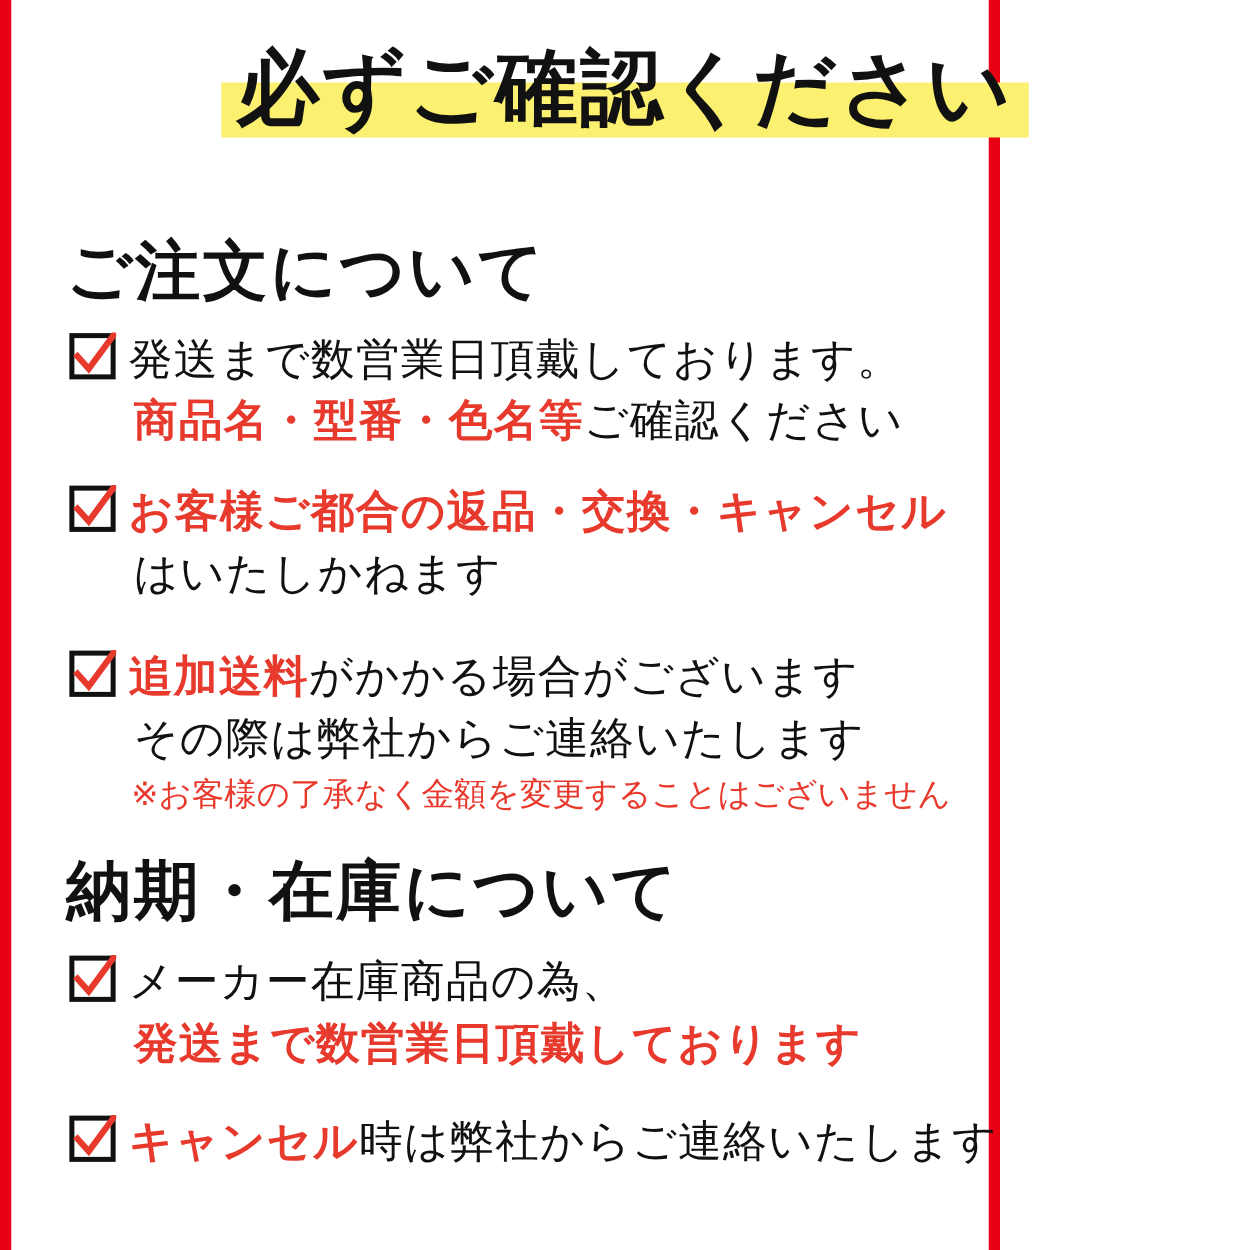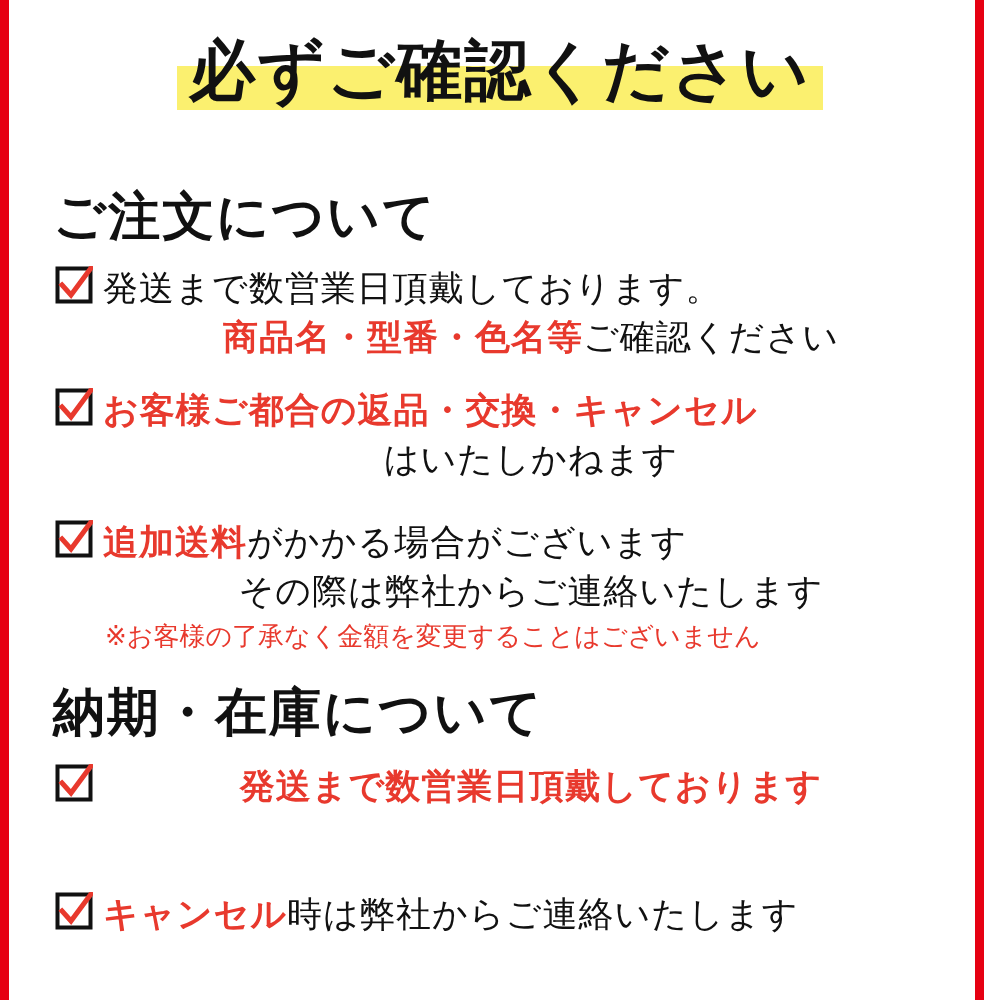--- a/index.html
+++ b/index.html
@@ -8,21 +8,21 @@
   }
   body {
     width: 1000px;
     height: 1000px;
     background: #ffffff;
     font-family: "DejaVu Sans", "Liberation Sans", sans-serif;
     overflow: hidden;
   }
   .page {
     position: relative;
-    width: 984px;
+    width: 800px;
     height: 1000px;
     box-sizing: border-box;
     border-left: 9px solid #e60012;
     border-right: 9px solid #e60012;
     background: #ffffff;
   }
   .inner {
     position: absolute;
     left: 0;
     top: 0;
@@ -90,21 +90,21 @@
   .item .lines {
     margin-left: 48px;
   }
   .line {
     font-size: 35px;
     line-height: 49px;
     letter-spacing: 1px;
     color: #111111;
     white-space: nowrap;
   }
-  .line.indent { padding-left: 4px; text-align: center; }
+  .line.indent { padding-left: 4px; }
   .red { color: #e8392d; font-weight: bold; }
   .blk { color: #111111; }
   .note {
     font-size: 26px;
     line-height: 40px;
     letter-spacing: 0px;
     color: #e8392d;
     white-space: nowrap;
     padding-left: 2px;
   }
@@ -187,20 +187,23 @@
     <div class="section-head" id="sec-stock">納期・在庫について</div>
 
     <div class="item" id="item4">
       <span class="mark">
         <svg class="chk-svg" width="38" height="38" viewBox="0 0 38 38">
           <rect x="2.5" y="2.5" width="33" height="33" fill="#ffffff" stroke="#111111" stroke-width="4"></rect>
           <path d="M7 19 L16 29 L36 2" fill="none" stroke="#e8392d" stroke-width="5" stroke-linecap="square"></path>
         </svg>
       </span>
       <div class="lines">
+        <div class="line">
+          <span class="blk">メーカー在庫商品の為、</span>
+        </div>
         <div class="line indent">
           <span class="red">発送まで数営業日頂戴しております</span>
         </div>
       </div>
     </div>
 
     <div class="item" id="item5">
       <span class="mark">
         <svg class="chk-svg" width="38" height="38" viewBox="0 0 38 38">
           <rect x="2.5" y="2.5" width="33" height="33" fill="#ffffff" stroke="#111111" stroke-width="4"></rect>

